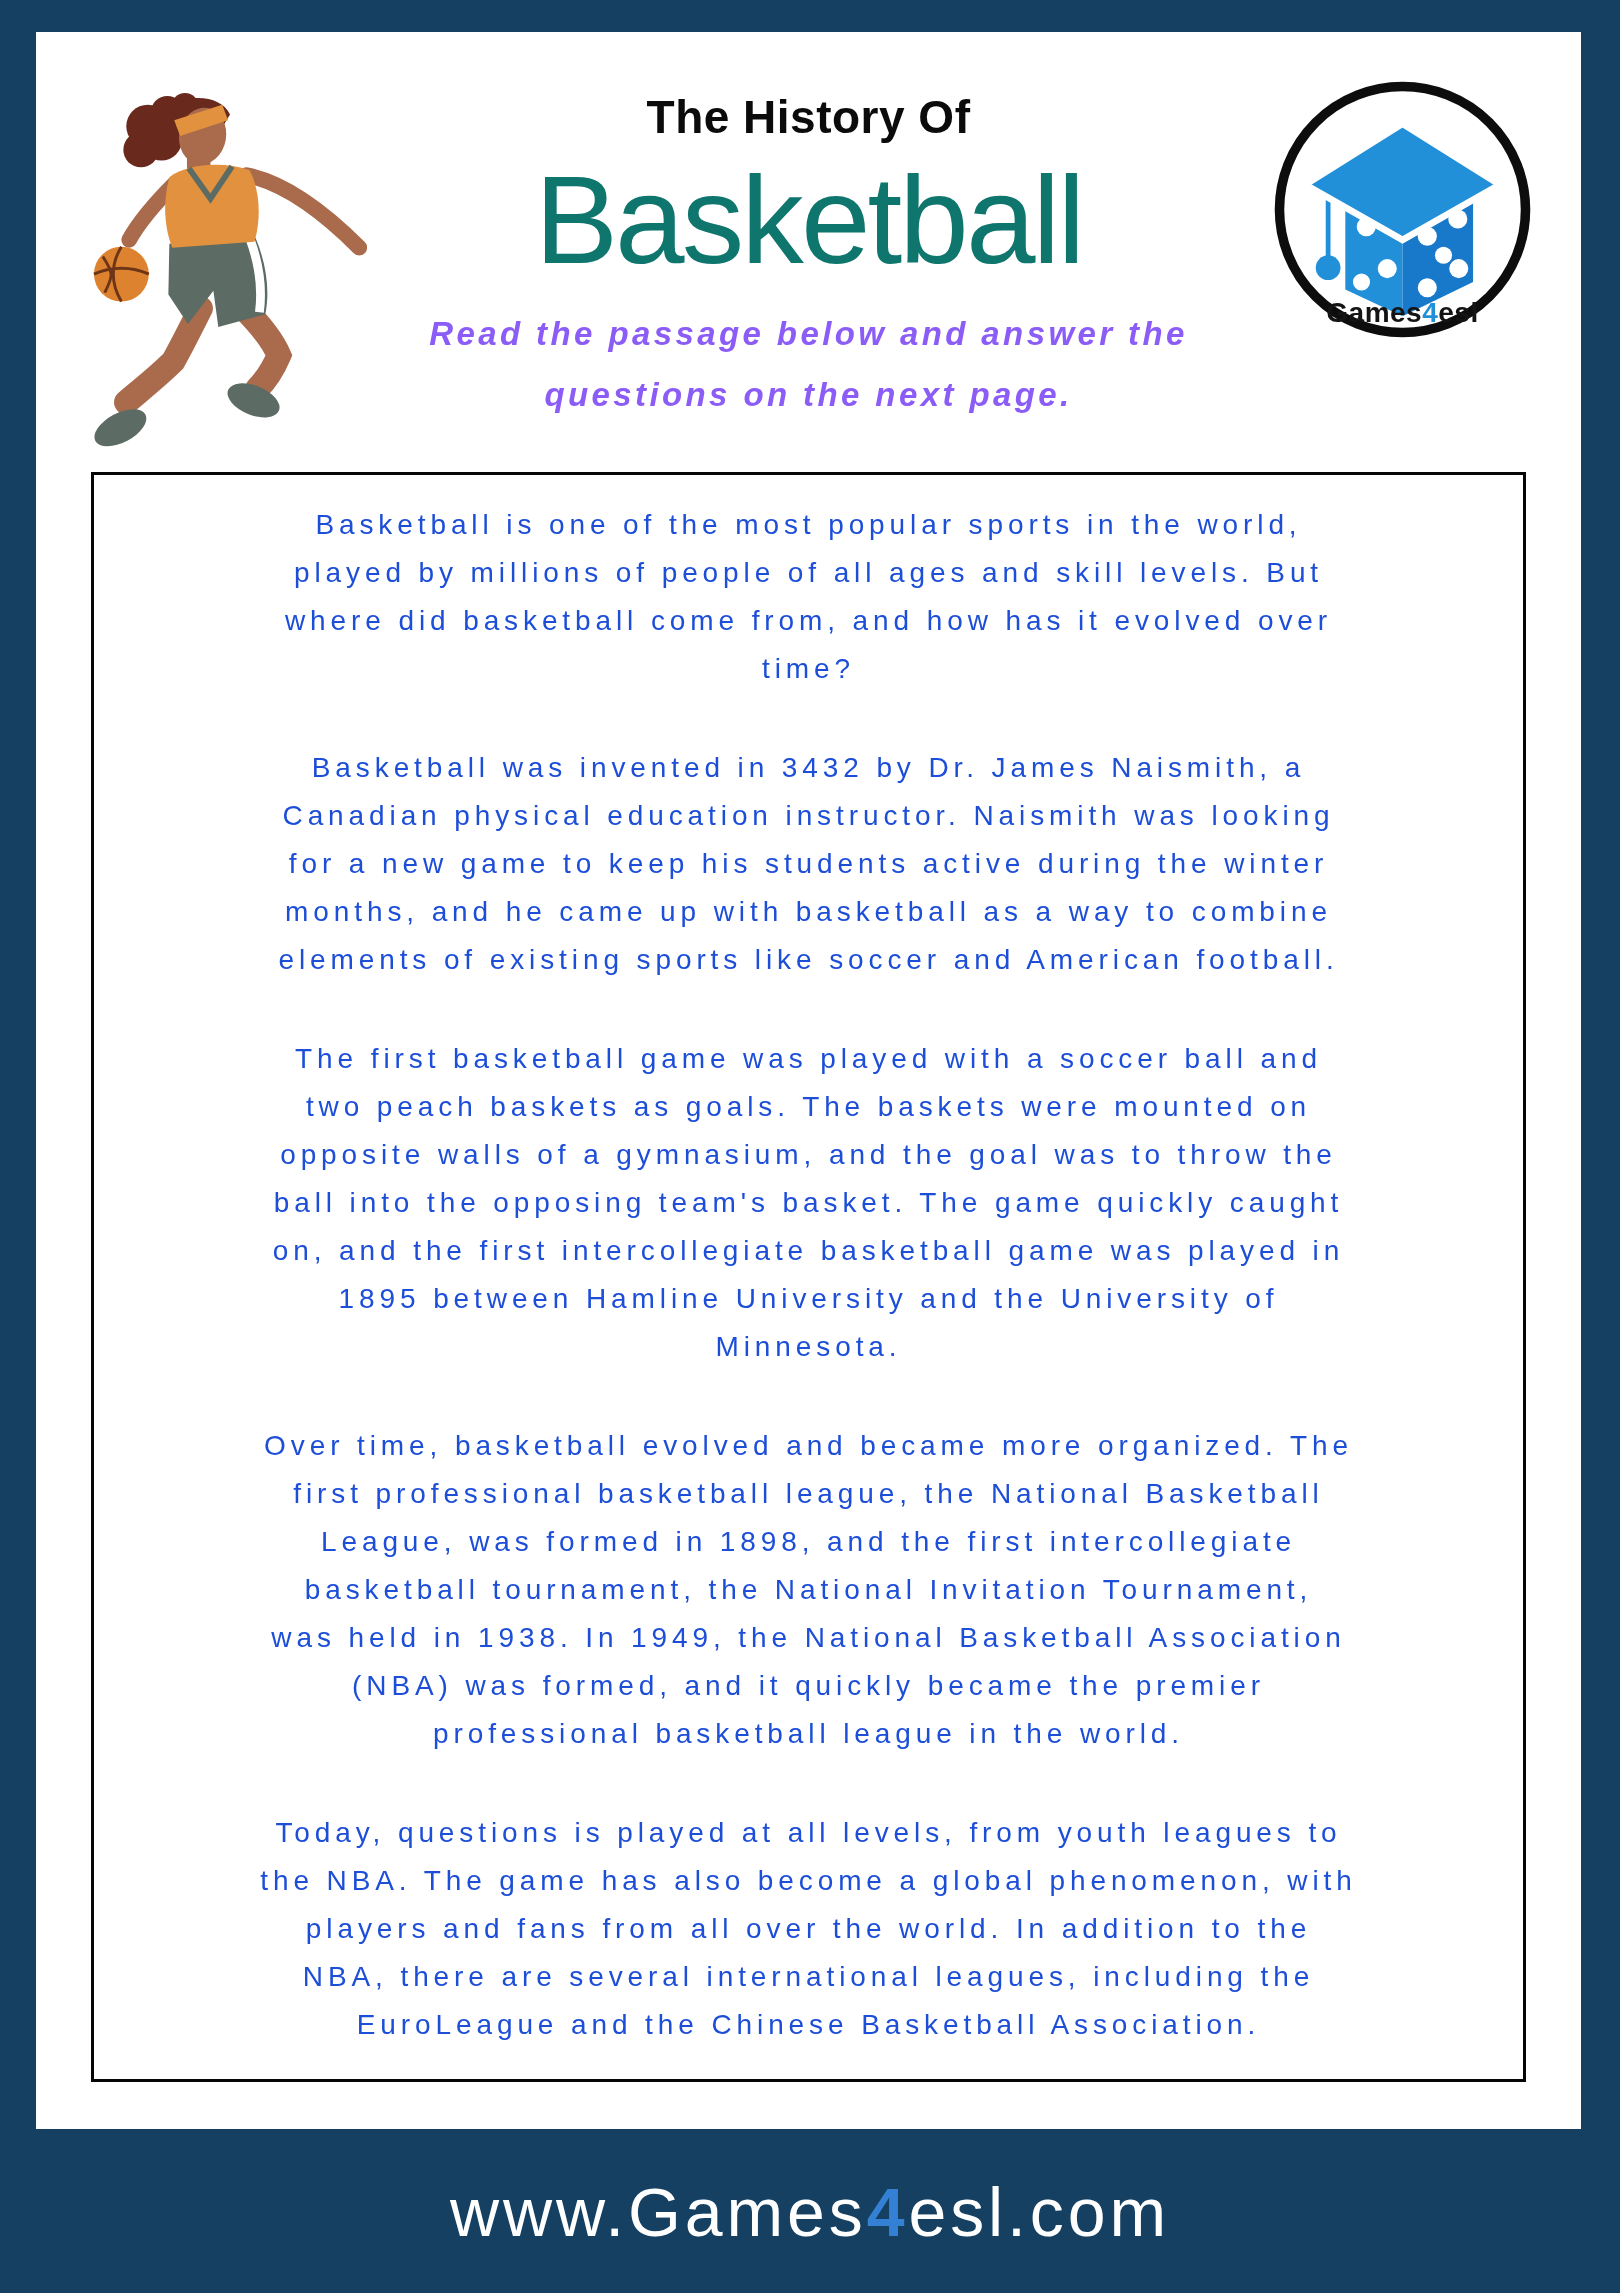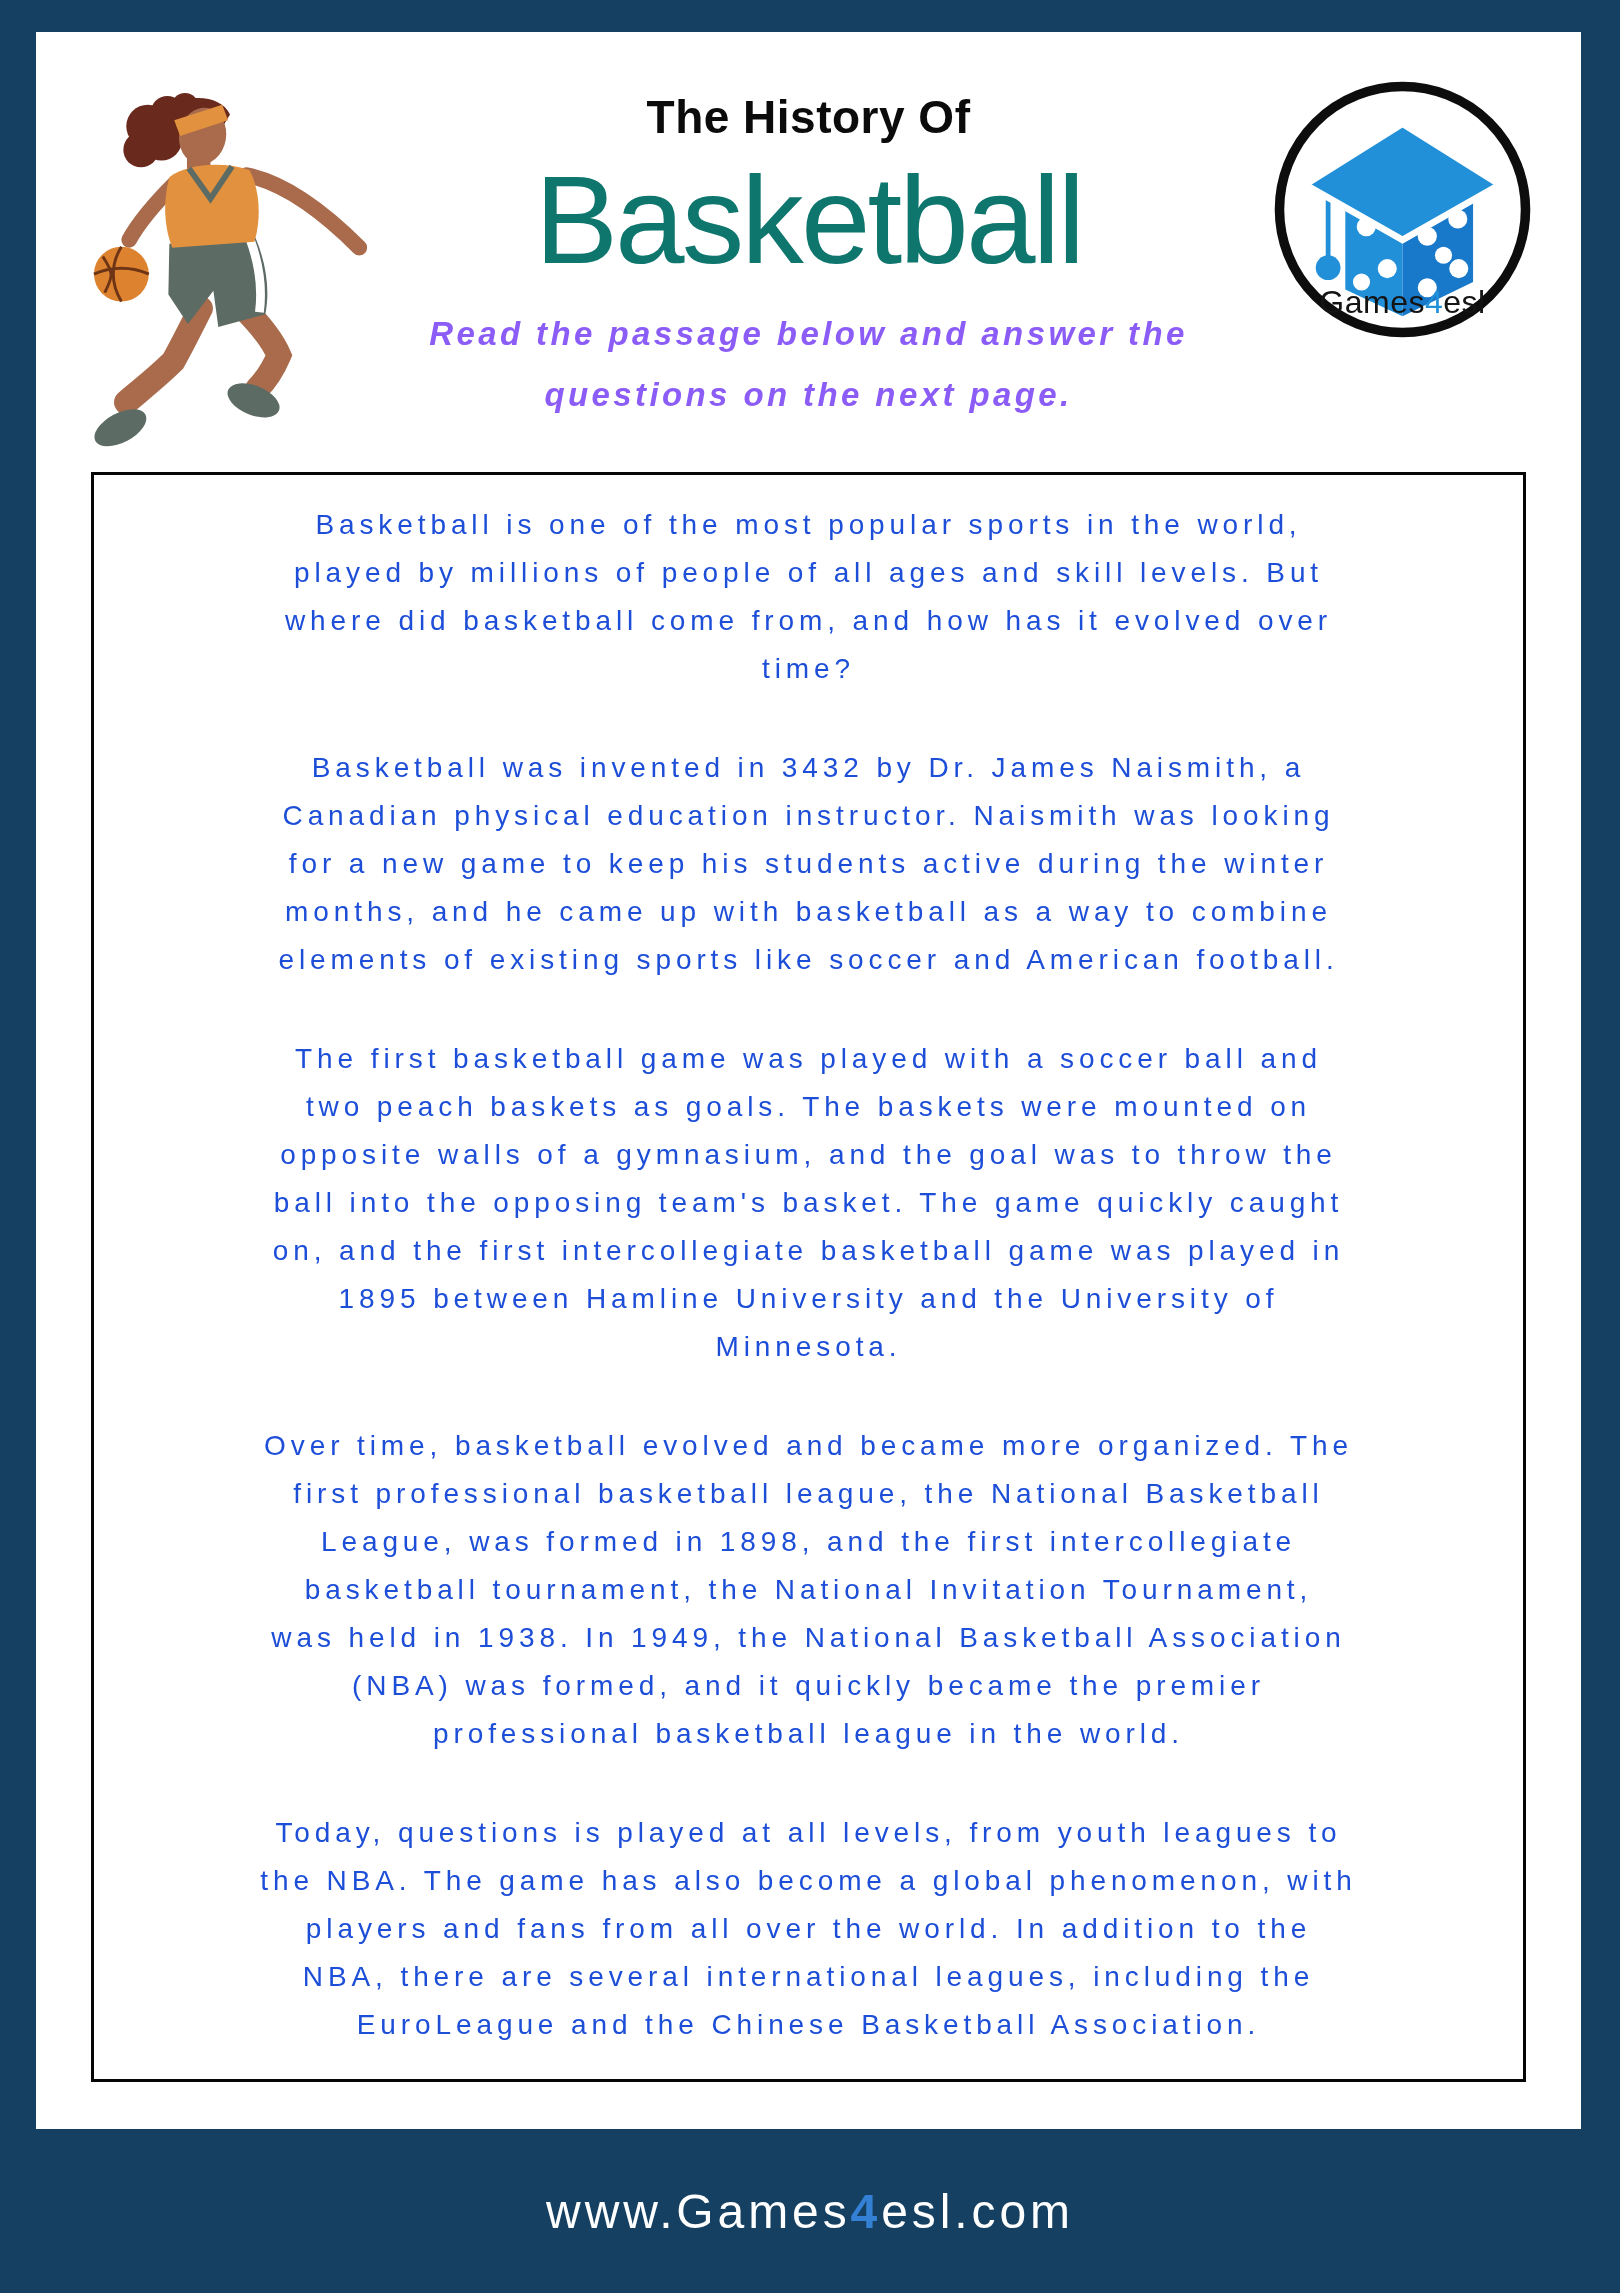--- a/index.html
+++ b/index.html
@@ -35,22 +35,22 @@
   }
   
   .player {
     position:absolute; left:39px; top:59px;
     width:314px; height:372px;
   }
   
   .logo { position:absolute; left:1233px; top:44px; width:267px; height:267px; }
   .logo svg { width:267px; height:267px; }
   .logo-text {
-    position:absolute; left:0; right:0; top:208px;
-    text-align:center; font-size:32px; font-weight:400; color:#141414;
+    position:absolute; left:0; right:0; top:221px;
+    text-align:center; font-size:28px; font-weight:700; color:#141414;
     letter-spacing:0.5px;
   }
   
   .passage-box {
     position:absolute;
     left:55px; top:440px;
     width:1435px; height:1610px;
     border:3.9px solid #050505;
     padding:25.5px 27.4px 0;
     text-align:center;
@@ -58,21 +58,21 @@
   .passage-box p {
     font-size:28px; color:#1d4ed8;
     letter-spacing:4.9px; line-height:48px;
     white-space:pre-line;
     margin:0 0 51px 0;
   }
   
   .footer {
     position:absolute; left:0; right:0; bottom:0; height:165px;
     display:flex; align-items:center; justify-content:center;
-    color:#ffffff; font-size:48px; letter-spacing:3.9px; font-weight:400;
+    color:#ffffff; font-size:68px; letter-spacing:3.9px; font-weight:400;
   }
   .footer .num4 { font-weight:700; }
 </style>
 </head>
 <body>
 
 <div class="page">
   <div class="paper">
 
     <svg class="player" viewBox="0 0 320 380" aria-hidden="true">

